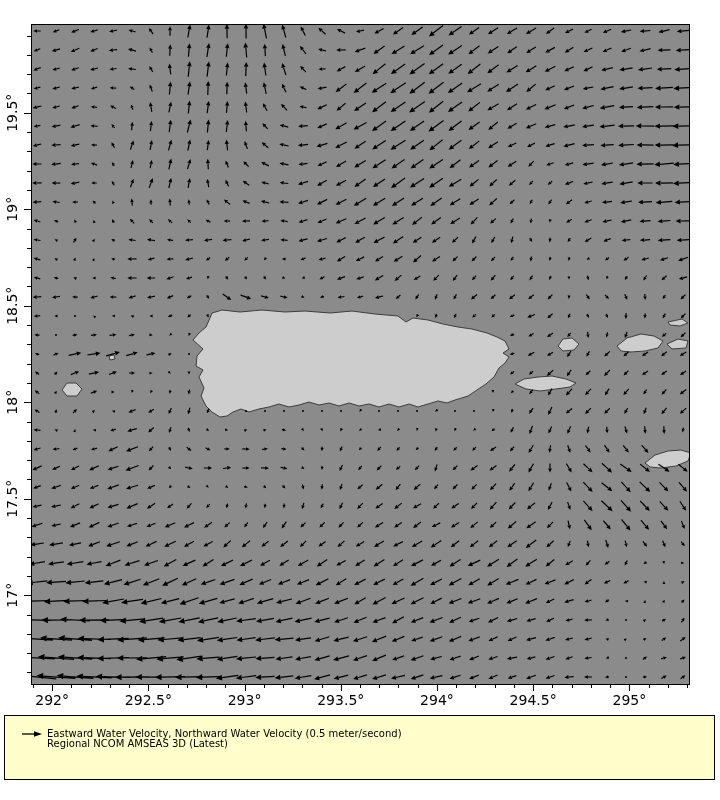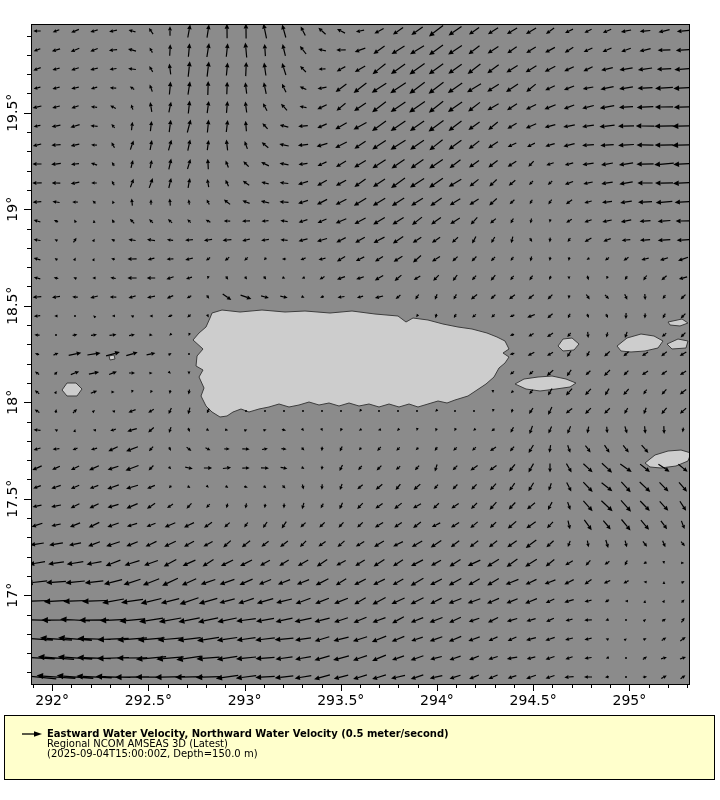--- a/index.html
+++ b/index.html
@@ -3,21 +3,21 @@
 <meta charset="utf-8">
 <style>
   html,body{margin:0;padding:0;background:#ffffff;}
   #screen{position:relative;width:720px;height:800px;background:#ffffff;overflow:hidden;
           font-family:"DejaVu Sans","Liberation Sans",sans-serif;}
   #map-svg{position:absolute;left:0;top:0;}
   .legend{position:absolute;left:4px;top:715px;width:711px;height:65px;box-sizing:border-box;
           background:#ffffcc;border:1px solid #000;}
   .legend-arrow{position:absolute;left:15px;top:11px;}
   .legend-text{position:absolute;left:42px;top:13px;font-size:10px;line-height:10px;color:#000;}
-  .legend-text .l1{font-weight:bold;}
+  .legend-text .l1{font-weight:normal;}
   .legend-text div{white-space:nowrap;}
 </style>
 </head>
 <body>
 
 <div id="screen">
 
   <svg id="map-svg" width="720" height="712" viewBox="0 0 720 712">
       <defs>
         <clipPath id="plotclip">
@@ -131,17 +131,16 @@
     </svg>
 
   <div class="legend">
     <svg class="legend-arrow" width="40" height="14">
       <line x1="2" y1="7" x2="15" y2="7" stroke="#000" stroke-width="1.3"></line>
       <polygon points="22,7 14,4.2 14,9.8" fill="#000"></polygon>
     </svg>
     <div class="legend-text">
       <div class="l1">Eastward Water Velocity, Northward Water Velocity (0.5 meter/second)</div>
       <div>Regional NCOM AMSEAS 3D (Latest)</div>
-      <div>(2025-09-04T15:00:00Z, Depth=150.0 m)</div>
     </div>
   </div>
 
 </div>
 
 </body></html>

